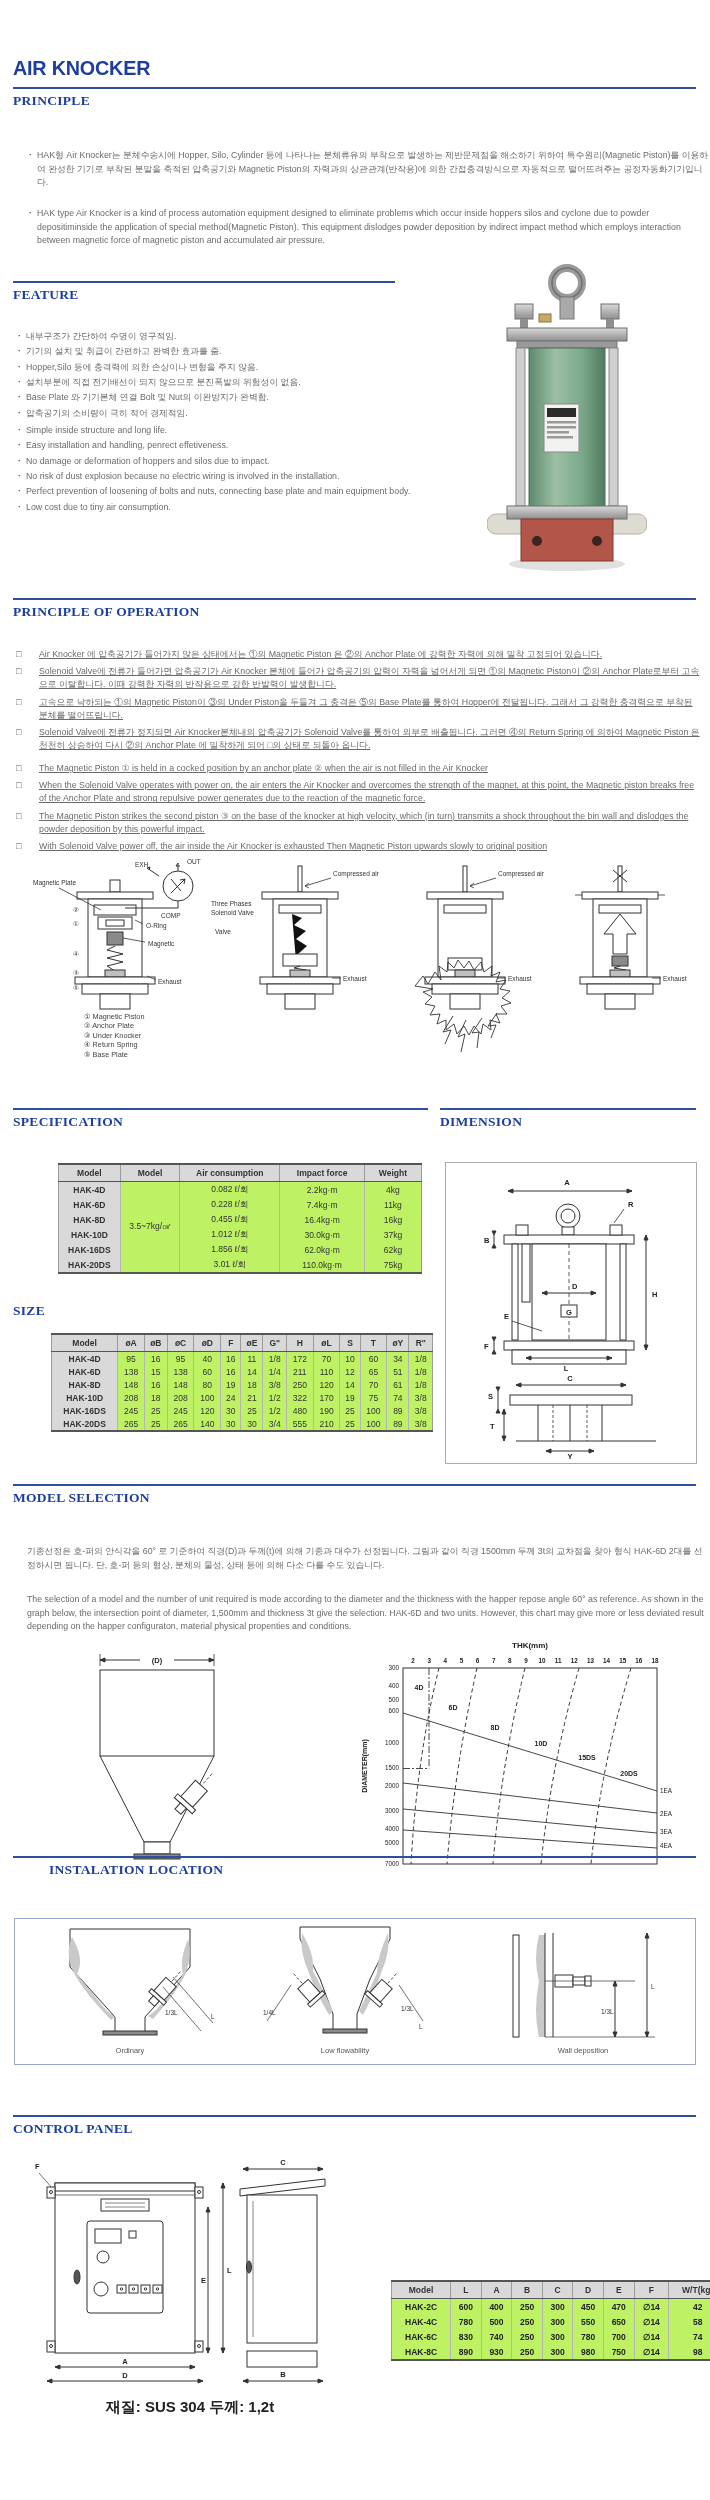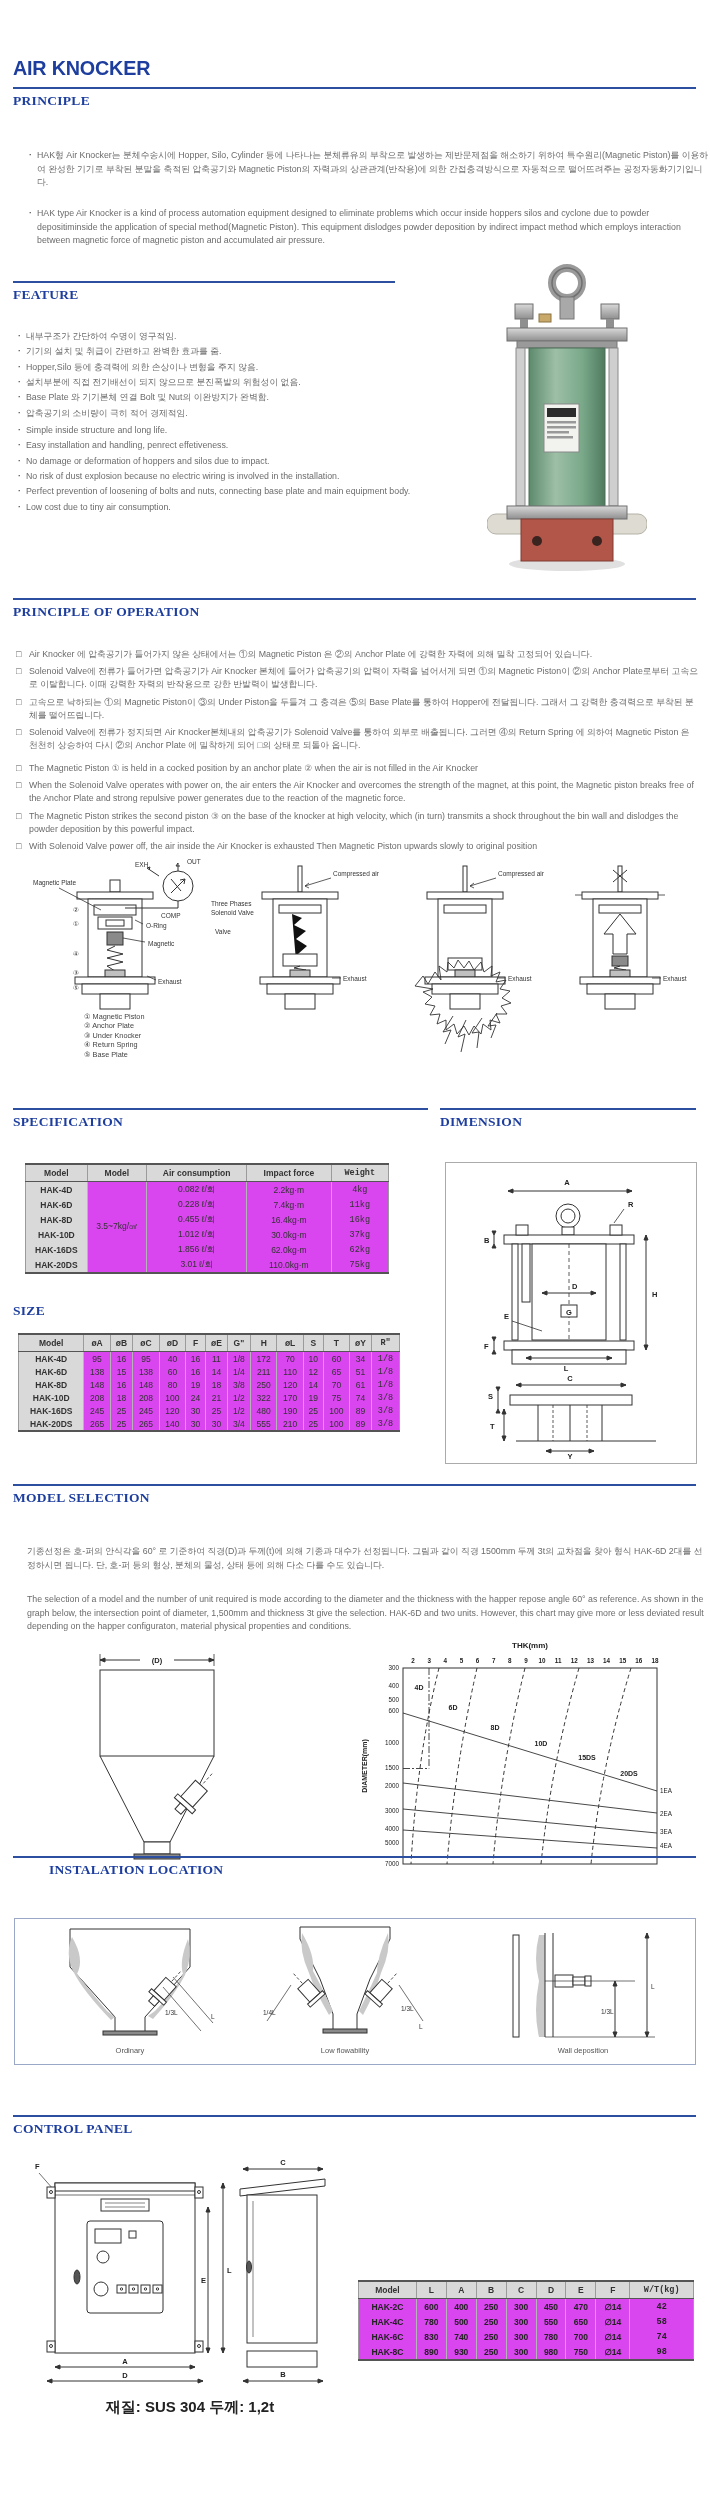--- a/index.html
+++ b/index.html
@@ -10,33 +10,33 @@
          font-size:13.5px;font-weight:bold;color:#1d3e9e;letter-spacing:.3px;}
   .page-title{position:absolute;left:13px;top:56px;margin:0;font-size:21px;font-weight:800;
          color:#1d3e9e;letter-spacing:-.2px;transform:scaleX(.94);transform-origin:left;}
   .body-par{position:absolute;margin:11px;font-size:8.8px;line-height:1.55;color:#6b6b6b;
          padding-left:10px;}
   .body-par::before{content:"·";position:absolute;left:2px;top:0;font-weight:bold;color:#555;}
   ul.blist{position:absolute;list-style:none;margin:0;padding:0;font-size:8.8px;color:#6b6b6b;}
   ul.blist li{position:relative;padding-left:10px;margin-bottom:3px;line-height:1.4;}
   ul.blist li::before{content:"·";position:absolute;left:2px;top:0;font-weight:bold;color:#555;}
   ul.sqlist{position:absolute;list-style:none;margin:0;padding:0;font-size:8.8px;color:#6b6b6b;}
-  ul.sqlist li{position:relative;padding-left:13px;margin-bottom:4px;line-height:1.5;}
+  ul.sqlist li{position:relative;padding-left:23px;margin-bottom:4px;line-height:1.5;text-decoration:underline;}
   ul.sqlist li::before{content:"□";position:absolute;left:0;top:0;color:#555;font-size:9px;}
   ul.legend{position:absolute;list-style:none;margin:0;padding:0;font-size:7.3px;color:#444;}
   ul.legend li{line-height:1.3;}
   table.ctab{position:absolute;border-collapse:collapse;font-size:8.5px;color:#333;
-         border-top:2px solid #555;border-bottom:2px solid #555;background:#d946ef;}
+         border-top:2px solid #555;border-bottom:2px solid #555;background:#bef264;margin-left:33px;}
   table.ctab th{background:#d9d9d9;border:1px solid #9b9b9b;border-top:none;
          border-bottom:1.5px solid #555;font-weight:bold;padding:3px 2px;text-align:center;}
   table.ctab td{border-left:1px solid #b5b5b5;border-right:1px solid #b5b5b5;
          text-align:center;padding:1.5px 2px;}
   table.ctab td.model{background:#d9d9d9;font-weight:bold;}
   table.ctab th:first-child,table.ctab td:first-child{border-left:1px solid #9b9b9b;}
-  table.ctab th:last-child,table.ctab td:last-child{border-right:1px solid #9b9b9b;font-family:Liberation Mono, monospace;}
+  table.ctab th:last-child,table.ctab td:last-child{border-right:1px solid #9b9b9b;}
   table.paneltab td{font-weight:bold;color:#222;padding:2.5px 2px;}
   .boxframe{position:absolute;border:1px solid #9aa7c7;background:#fff;}
   .dimframe{position:absolute;border:1px solid #ababab;background:#fff;}
   .svgabs{position:absolute;}
   .note{position:absolute;font-size:15px;font-weight:bold;color:#222;text-align:center;}
   svg text{font-family:"Liberation Sans",sans-serif;}
   .dlab{font-size:6.5px;fill:#333;}
   .dlab-b{font-size:7.5px;font-weight:bold;fill:#222;}
 </style>
 </head>

